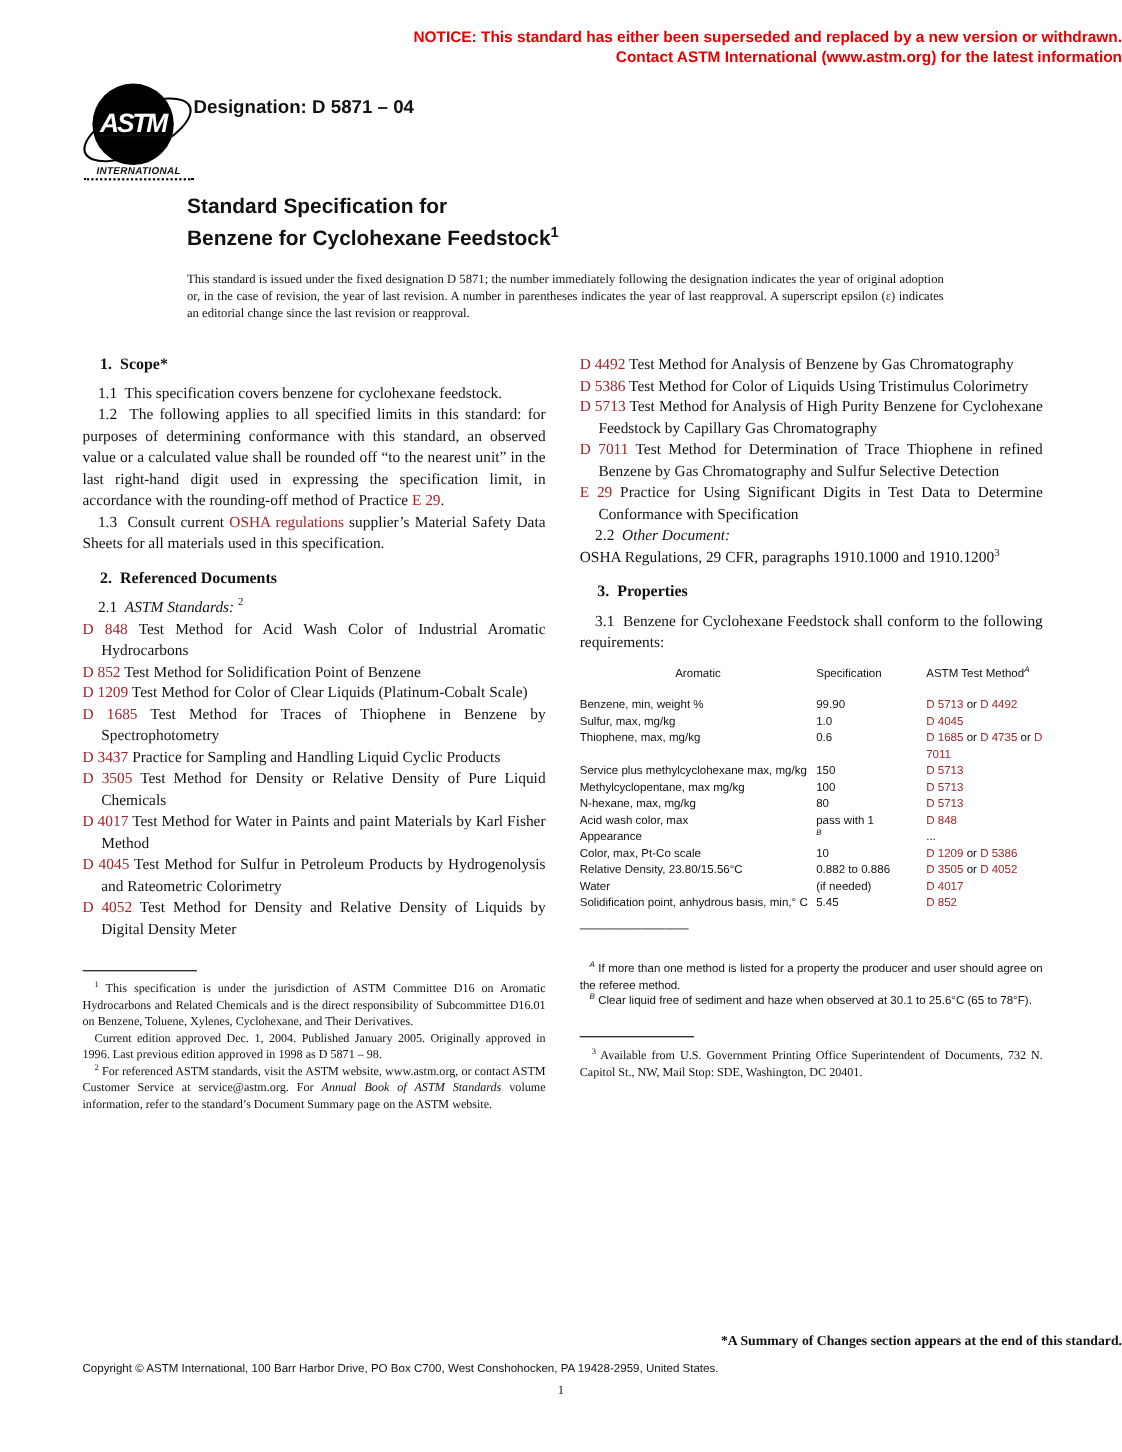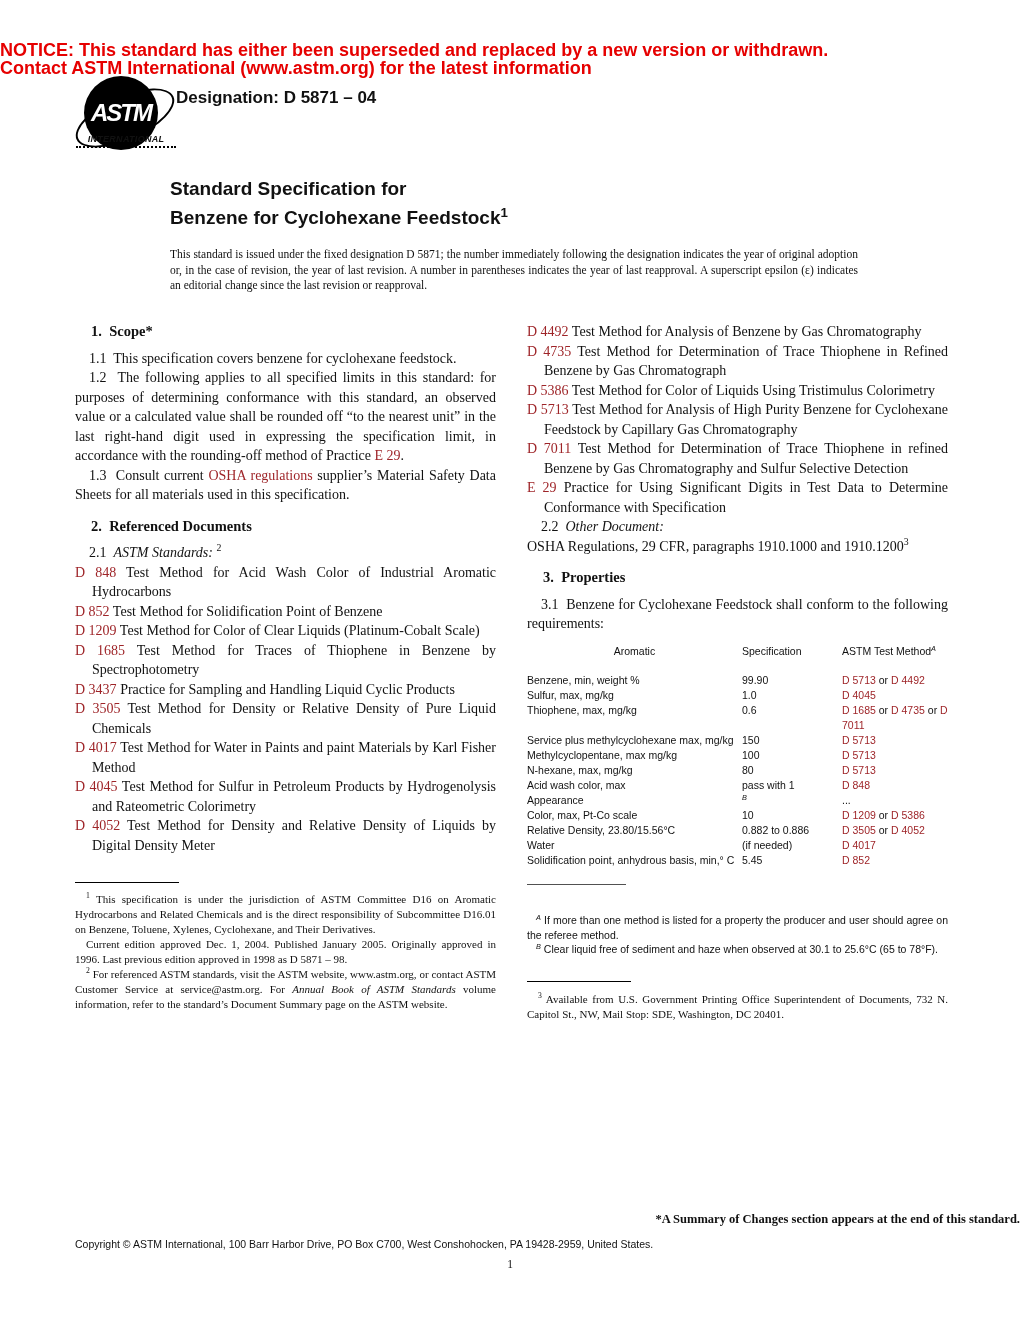--- a/index.html
+++ b/index.html
@@ -3,33 +3,33 @@
 <meta charset="utf-8">
 <style>
   html,body{margin:0;padding:0;background:#e8e8e8;}
   .page{position:relative;width:1020px;height:1320px;margin:0 auto;background:#ffffff;
         font-family:"Liberation Serif", serif;color:#111;overflow:hidden;}
   .red{color:#9e2428;}
   .it{font-style:italic;}
   sup{font-size:70%;line-height:0;}
 
   
-  .notice{position:absolute;top:24px;left:0;width:100%;text-align:left;
+  .notice{position:absolute;top:24px;left:0;width:100%;text-align:right;
           color:#e60000;font-family:"Liberation Sans",sans-serif;font-weight:bold;
-          font-size:18px;line-height:18px;margin-top:17px;}
+          font-size:14px;line-height:18px;}
 
   
   .logo{position:absolute;top:76px;left:76px;width:100px;height:84px;}
   .logo-ring{position:absolute;top:20px;left:-4px;width:102px;height:40px;
              border:2px solid #000;border-radius:50%;transform:rotate(-24deg);}
   .logo-circle{position:absolute;top:0;left:8px;width:74px;height:74px;background:#000;
-               border-radius:50%;display:flex;align-items:center;justify-content:center;}
+               border-radius:50%;display:flex;align-items:center;justify-content:center;text-decoration:underline;}
   .logo-astm{color:#fff;font-family:"Liberation Sans",sans-serif;font-weight:bold;
              font-style:italic;font-size:24px;letter-spacing:-2px;}
-  .logo-sub{position:absolute;top:58px;left:0;width:100px;text-align:center;
+  .logo-sub{position:absolute;top:74px;left:0;width:100px;text-align:center;
             font-family:"Liberation Sans",sans-serif;font-weight:bold;font-style:italic;
             font-size:9px;letter-spacing:.3px;border-bottom:2px dotted #000;padding-bottom:2px;}
   .designation{position:absolute;top:88px;left:176px;
                font-family:"Liberation Sans",sans-serif;font-weight:bold;font-size:17px;}
 
   
   .title{position:absolute;top:174px;left:170px;font-family:"Liberation Sans",sans-serif;
          font-weight:bold;font-size:19px;line-height:29px;}
   .intro{position:absolute;top:247px;left:170px;width:688px;font-size:11.5px;
          line-height:15.5px;text-align:justify;}
@@ -121,21 +121,20 @@
         <div class="fnrule"></div>
         <p class="fn"><sup>1</sup><span> This specification is under the jurisdiction of ASTM Committee D16 on Aromatic Hydrocarbons and Related Chemicals and is the direct responsibility of Subcommittee D16.01 on Benzene, Toluene, Xylenes, Cyclohexane, and Their Derivatives.</span></p>
         <p class="fn"><span>Current edition approved Dec. 1, 2004. Published January 2005. Originally approved in 1996. Last previous edition approved in 1998 as D 5871 – 98.</span></p>
         <p class="fn"><sup>2</sup><span> For referenced ASTM standards, visit the ASTM website, www.astm.org, or contact ASTM Customer Service at service@astm.org. For </span><span class="it">Annual Book of ASTM Standards</span><span> volume information, refer to the standard’s Document Summary page on the ASTM website.</span></p>
       </div>
     </div>
 
     <div class="col">
       <div>
           <p class="ref-item"><span class="red">D 4492</span> Test Method for Analysis of Benzene by Gas Chromatography</p>
-          <p class="ref-item"><span class="red">D 4735</span> Test Method for Determination of Trace Thiophene in Refined Benzene by Gas Chromatograph</p>
           <p class="ref-item"><span class="red">D 5386</span> Test Method for Color of Liquids Using Tristimulus Colorimetry</p>
           <p class="ref-item"><span class="red">D 5713</span> Test Method for Analysis of High Purity Benzene for Cyclohexane Feedstock by Capillary Gas Chromatography</p>
           <p class="ref-item"><span class="red">D 7011</span> Test Method for Determination of Trace Thiophene in refined Benzene by Gas Chromatography and Sulfur Selective Detection</p>
           <p class="ref-item"><span class="red">E 29</span> Practice for Using Significant Digits in Test Data to Determine Conformance with Specification</p>
         </div>
       <p class="body-p"><span>2.2&nbsp; </span><span class="it">Other Document:</span></p>
       <p class="ref-item"><span>OSHA Regulations, 29 CFR, paragraphs 1910.1000 and 1910.1200</span><sup>3</sup></p>
 
       <div class="sec-heading">3.&nbsp;&nbsp;Properties</div>
       <p class="body-p">3.1&nbsp; Benzene for Cyclohexane Feedstock shall conform to the following requirements:</p>

